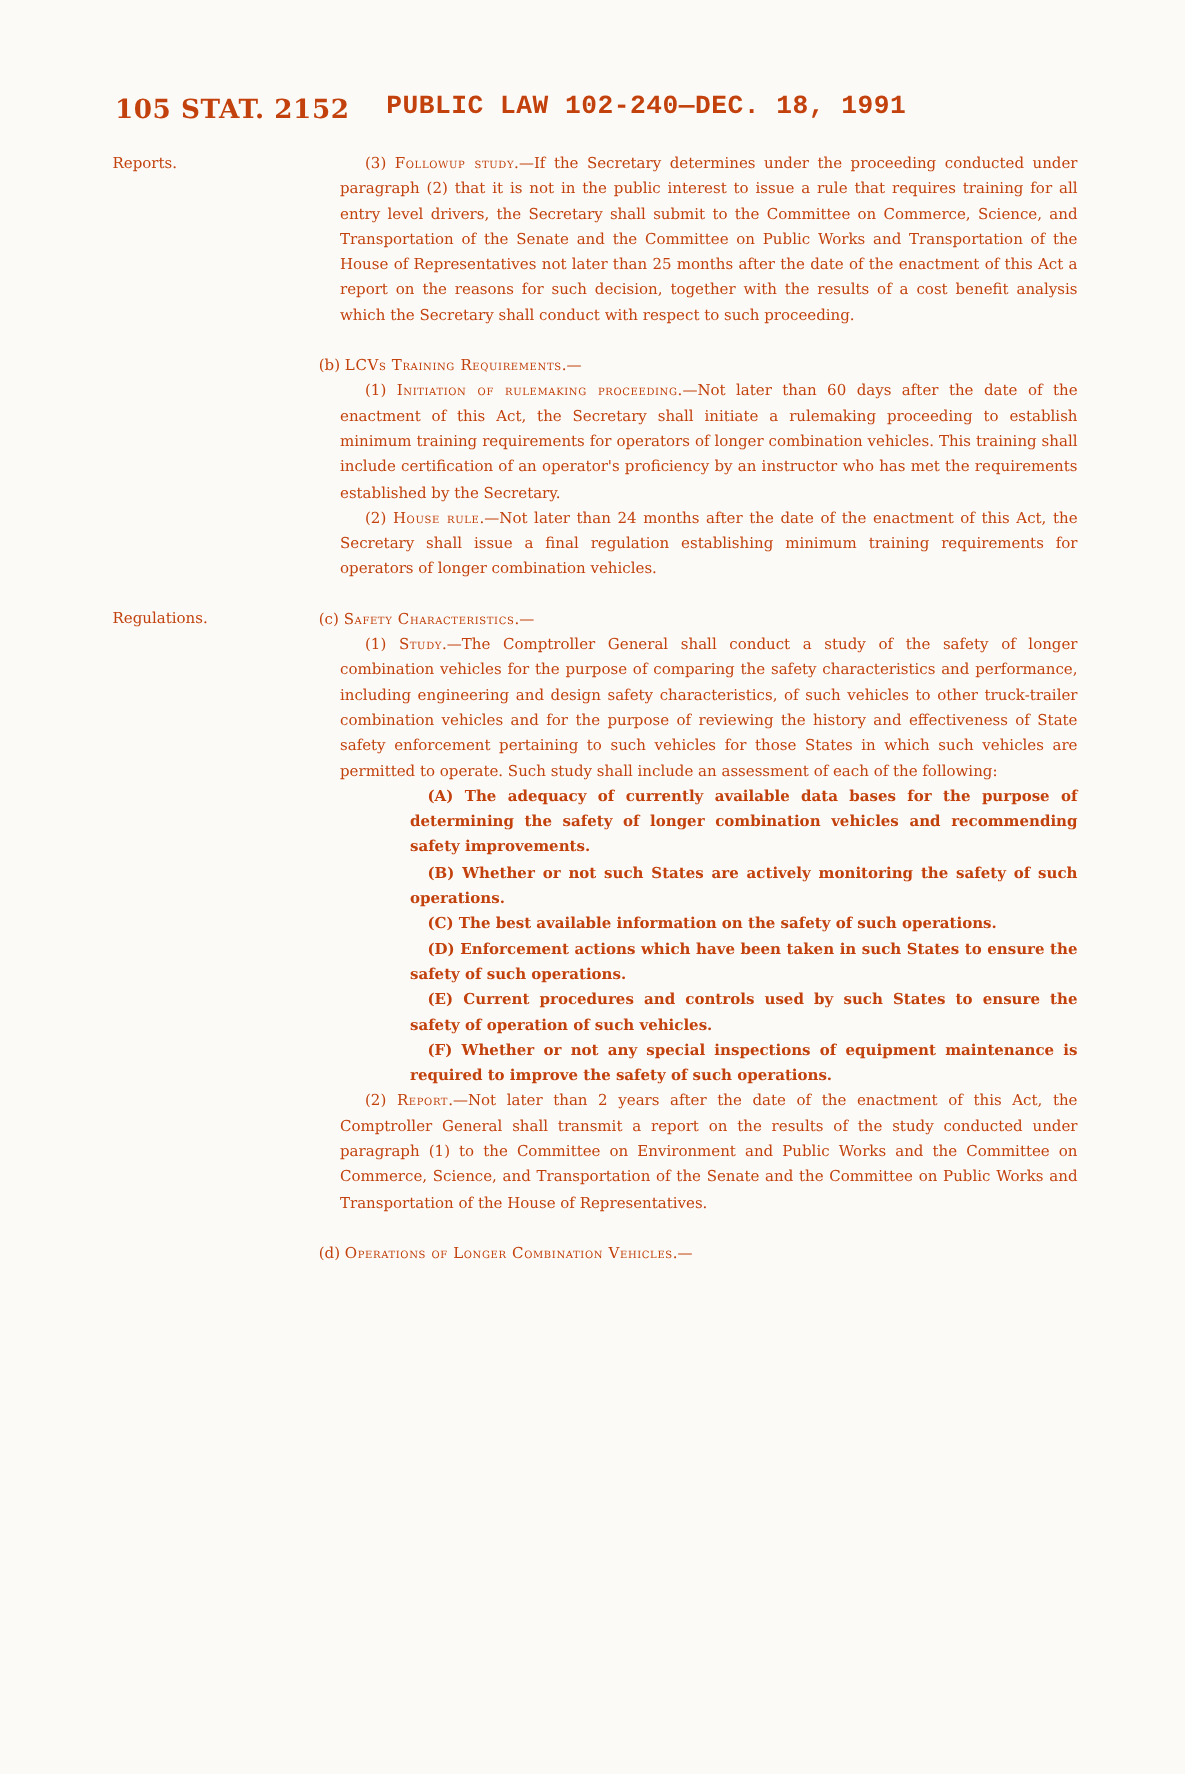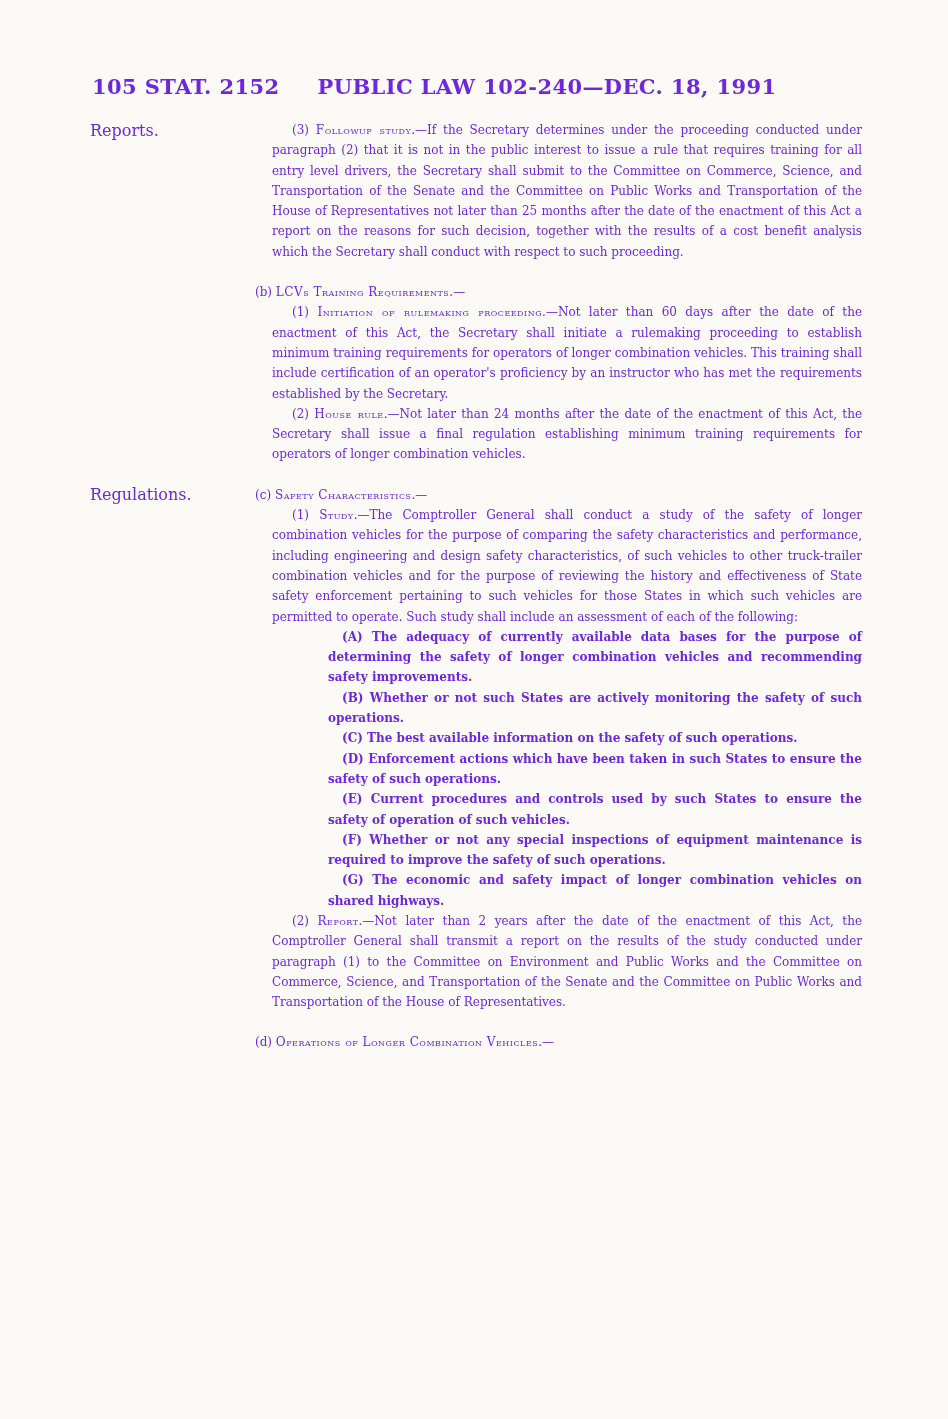--- a/index.html
+++ b/index.html
@@ -5,48 +5,49 @@
   html, body {
     margin: 0;
     padding: 0;
     background: #fbfaf7;
   }
   .page {
     position: relative;
     width: 948px;
     height: 1419px;
     background: #fbfaf7;
-    color: #6d28d9;
+    color: #c2410c;
     font-family: "DejaVu Serif", serif;
     overflow: hidden;
   }
   .hdr-num {
     position: absolute;
     left: 92px;
     top: 74px;
     font-size: 21px;
     font-weight: bold;
     letter-spacing: 0.4px;
     white-space: nowrap;
   }
   .hdr-title {
     position: absolute;
-    left: 547px;
+    left: 517px;
     top: 74px;
     transform: translateX(-50%);
     font-size: 21px;
     font-weight: bold;
     letter-spacing: 0.4px;
     white-space: nowrap;
+    font-family: Liberation Mono, monospace;
   }
   .margin-note {
     position: absolute;
     left: 90px;
     width: 160px;
-    font-size: 16px;
+    font-size: 12px;
     line-height: 19px;
   }
   .margin-note.n0 { top: 121px; }
   .margin-note.n1 { top: 485px; }
   .body-col {
     position: absolute;
     left: 272px;
     top: 120px;
     width: 590px;
     font-size: 12px;
@@ -85,18 +86,17 @@
       <p class="sub"><span>(1) </span><span class="sc">Initiation of rulemaking proceeding</span><span>.—Not later than 60 days after the date of the enactment of this Act, the Secretary shall initiate a rulemaking proceeding to establish minimum training requirements for operators of longer combination vehicles. This training shall include certification of an operator's proficiency by an instructor who has met the requirements established by the Secretary.</span></p>
       <p class="sub"><span>(2) </span><span class="sc">House rule</span><span>.—Not later than 24 months after the date of the enactment of this Act, the Secretary shall issue a final regulation establishing minimum training requirements for operators of longer combination vehicles.</span></p>
       <p class="subsec"><span>(c) </span><span class="sc">Safety Characteristics</span><span>.—</span></p>
       <p class="sub"><span>(1) </span><span class="sc">Study</span><span>.—The Comptroller General shall conduct a study of the safety of longer combination vehicles for the purpose of comparing the safety characteristics and performance, including engineering and design safety characteristics, of such vehicles to other truck-trailer combination vehicles and for the purpose of reviewing the history and effectiveness of State safety enforcement pertaining to such vehicles for those States in which such vehicles are permitted to operate. Such study shall include an assessment of each of the following:</span></p>
       <p class="clause"><span>(A) </span><span>The adequacy of currently available data bases for the purpose of determining the safety of longer combination vehicles and recommending safety improvements.</span></p>
       <p class="clause"><span>(B) </span><span>Whether or not such States are actively monitoring the safety of such operations.</span></p>
       <p class="clause"><span>(C) </span><span>The best available information on the safety of such operations.</span></p>
       <p class="clause"><span>(D) </span><span>Enforcement actions which have been taken in such States to ensure the safety of such operations.</span></p>
       <p class="clause"><span>(E) </span><span>Current procedures and controls used by such States to ensure the safety of operation of such vehicles.</span></p>
       <p class="clause"><span>(F) </span><span>Whether or not any special inspections of equipment maintenance is required to improve the safety of such operations.</span></p>
-      <p class="clause"><span>(G) </span><span>The economic and safety impact of longer combination vehicles on shared highways.</span></p>
       <p class="sub"><span>(2) </span><span class="sc">Report</span><span>.—Not later than 2 years after the date of the enactment of this Act, the Comptroller General shall transmit a report on the results of the study conducted under paragraph (1) to the Committee on Environment and Public Works and the Committee on Commerce, Science, and Transportation of the Senate and the Committee on Public Works and Transportation of the House of Representatives.</span></p>
       <p class="subsec"><span>(d) </span><span class="sc">Operations of Longer Combination Vehicles</span><span>.—</span></p>
     </div>
 
 </div>
 
 </body></html>

